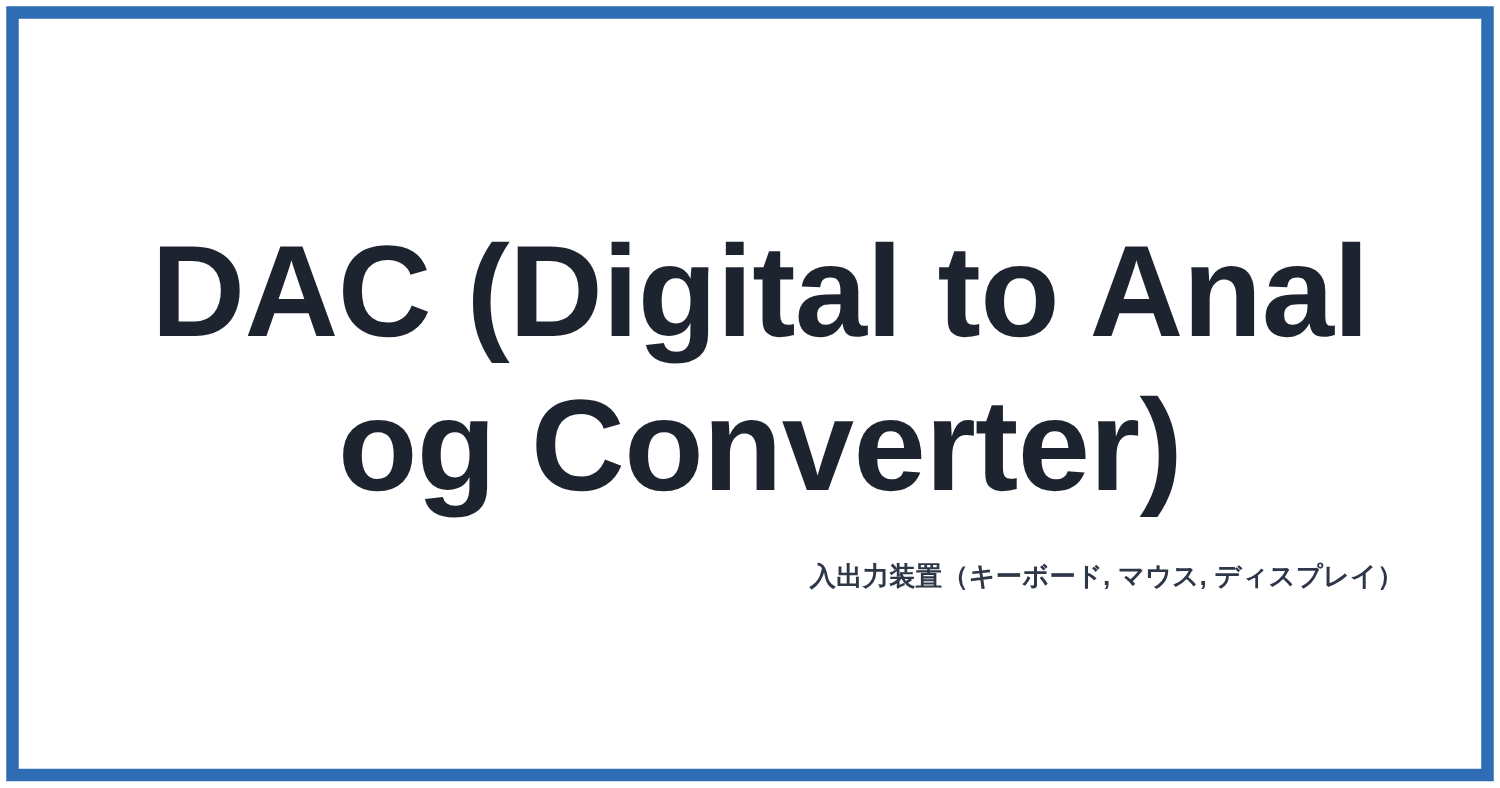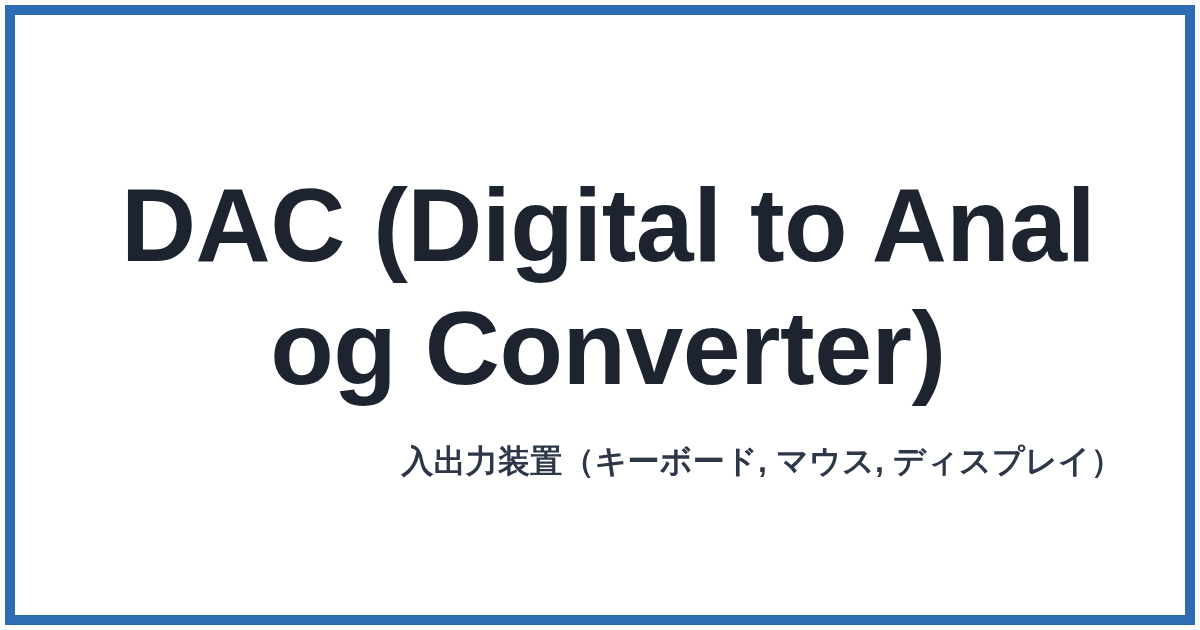--- a/index.html
+++ b/index.html
@@ -56,21 +56,21 @@
     margin: 0;
     word-break: break-all;
     overflow-wrap: anywhere;
     font-family: "Liberation Sans", "DejaVu Sans", sans-serif;
   }
 
   .subtitle {
     margin: 26px 0 0 0;
     text-align: right;
     color: #2e3748;
-    font-size: 32px;
+    font-size: 21px;
     line-height: 1.62;
     font-weight: 700;
     letter-spacing: 0.2px;
     font-family: "Liberation Sans", "DejaVu Sans", sans-serif;
   }
 
   .subtitle-line {
     display: block;
     white-space: nowrap;
   }

